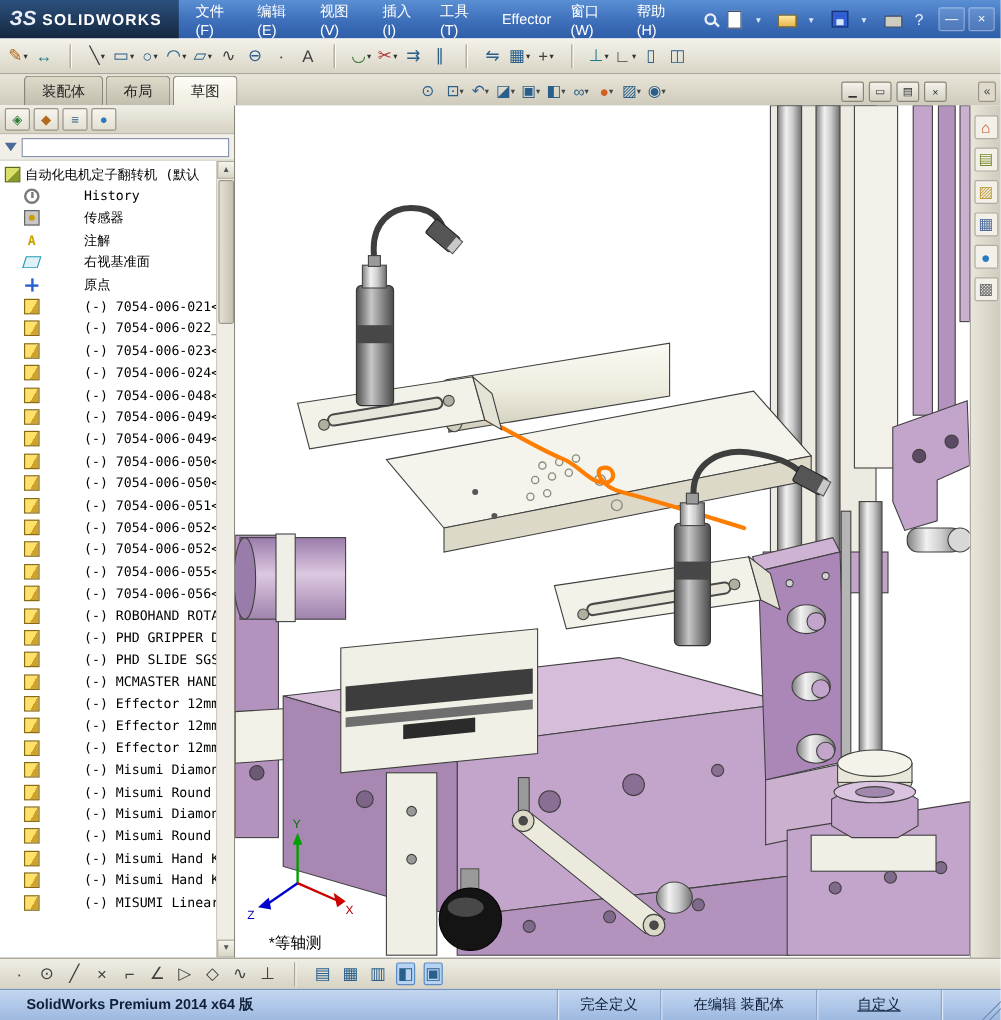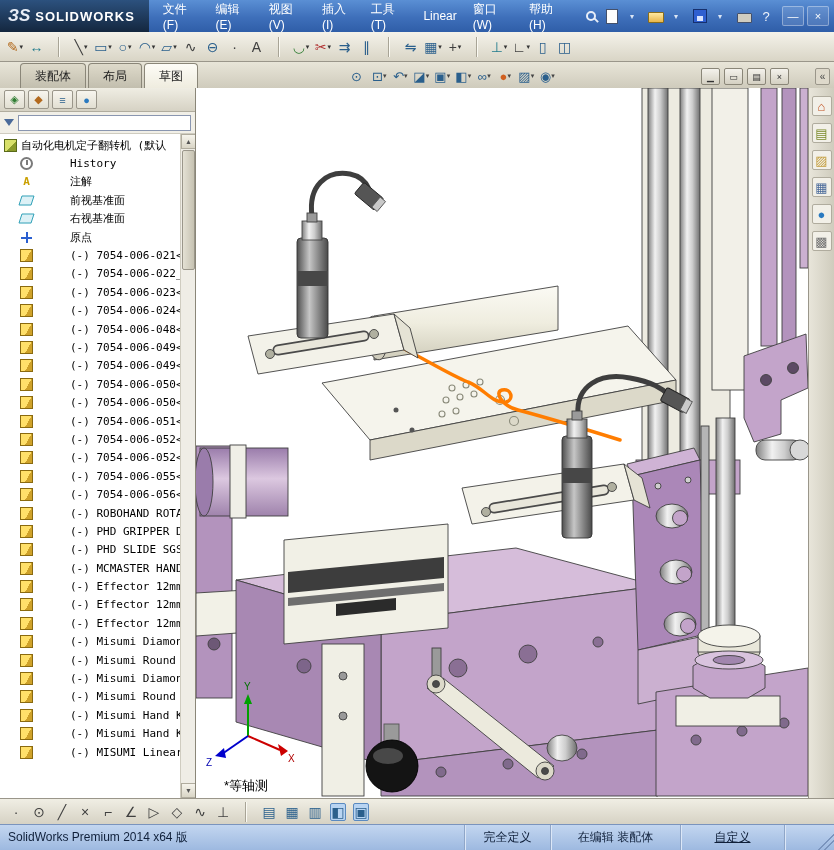--- a/index.html
+++ b/index.html
@@ -114,21 +114,21 @@
     background:linear-gradient(#f0eee4,#d6d2c4); border-top:1px solid #9a968a;
     display:flex; align-items:center; padding:0 5px; gap:1px; }
   .pressed { background:#b8d4f2; border:1px solid #5a8ac0; border-radius:2px; }
 
   
   #statusbar { position:absolute; top:824px; left:0; right:0; height:26px;
     background:linear-gradient(#c3d6f0,#9db9e0); border-top:1px solid #7a94bd;
     display:flex; align-items:center; font-size:12px; color:#10203a; }
   .sseg { height:100%; display:flex; align-items:center; justify-content:center;
     border-left:1px solid #8fa6c8; box-shadow:inset 1px 0 0 #dce7f7; padding:0 8px; }
-  #status-left { flex:1; justify-content:flex-start; border-left:none; box-shadow:none; padding-left:8px; }
+  #status-left { flex:1; justify-content:flex-start; border-left:none; box-shadow:none; padding-left:22px;font-weight:bold; }
   #resize-grip { width:16px; height:100%; background:
     linear-gradient(135deg, transparent 60%, #7a94bd 60%, #7a94bd 65%, transparent 65%, transparent 75%, #7a94bd 75%, #7a94bd 80%, transparent 80%); }
 
   
   .c-orange{color:#b36a1e} .c-blue{color:#2a5f8c} .c-dark{color:#3f3f3f}
   .c-teal{color:#1f7a8c} .c-green{color:#2f7d32} .c-red{color:#b03030}
   .c-home{color:#c05020} .c-lib{color:#7a8a2a} .c-folder{color:#c29b3a}
   .c-pal{color:#4a6a9a} .c-ball{color:#2a7ac0} .c-ball2{color:#d06020} .c-props{color:#6f6f6f}
 </style>
 </head>
@@ -144,21 +144,21 @@
       <span class="menu-item">文件(F)</span>
 
       <span class="menu-item">编辑(E)</span>
 
       <span class="menu-item">视图(V)</span>
 
       <span class="menu-item">插入(I)</span>
 
       <span class="menu-item">工具(T)</span>
 
-      <span class="menu-item">Linear</span>
+      <span class="menu-item">Effector</span>
 
       <span class="menu-item">窗口(W)</span>
 
       <span class="menu-item">帮助(H)</span>
     </nav>
   <div id="search-btn">
     <span class="i-search"></span>
   </div>
   <div id="quick-icons">
 
@@ -443,30 +443,30 @@
           <div class="trow lvl0">
             <span class="tico ic-assy"></span>
             <span class="tlabel">自动化电机定子翻转机 (默认</span>
           </div>
 
           <div class="trow lvl1">
             <span class="tico ic-history"></span>
             <span class="tlabel">History</span>
           </div>
 
+          <div class="trow lvl1">
+            <span class="tico ic-sensor"></span>
+            <span class="tlabel">传感器</span>
+          </div>
 
           <div class="trow lvl1">
             <span class="tico ic-note"></span>
             <span class="tlabel">注解</span>
           </div>
 
-          <div class="trow lvl1">
-            <span class="tico ic-plane"></span>
-            <span class="tlabel">前视基准面</span>
-          </div>
 
 
           <div class="trow lvl1">
             <span class="tico ic-plane"></span>
             <span class="tlabel">右视基准面</span>
           </div>
 
           <div class="trow lvl1">
             <span class="tico ic-origin"></span>
             <span class="tlabel">原点</span>

